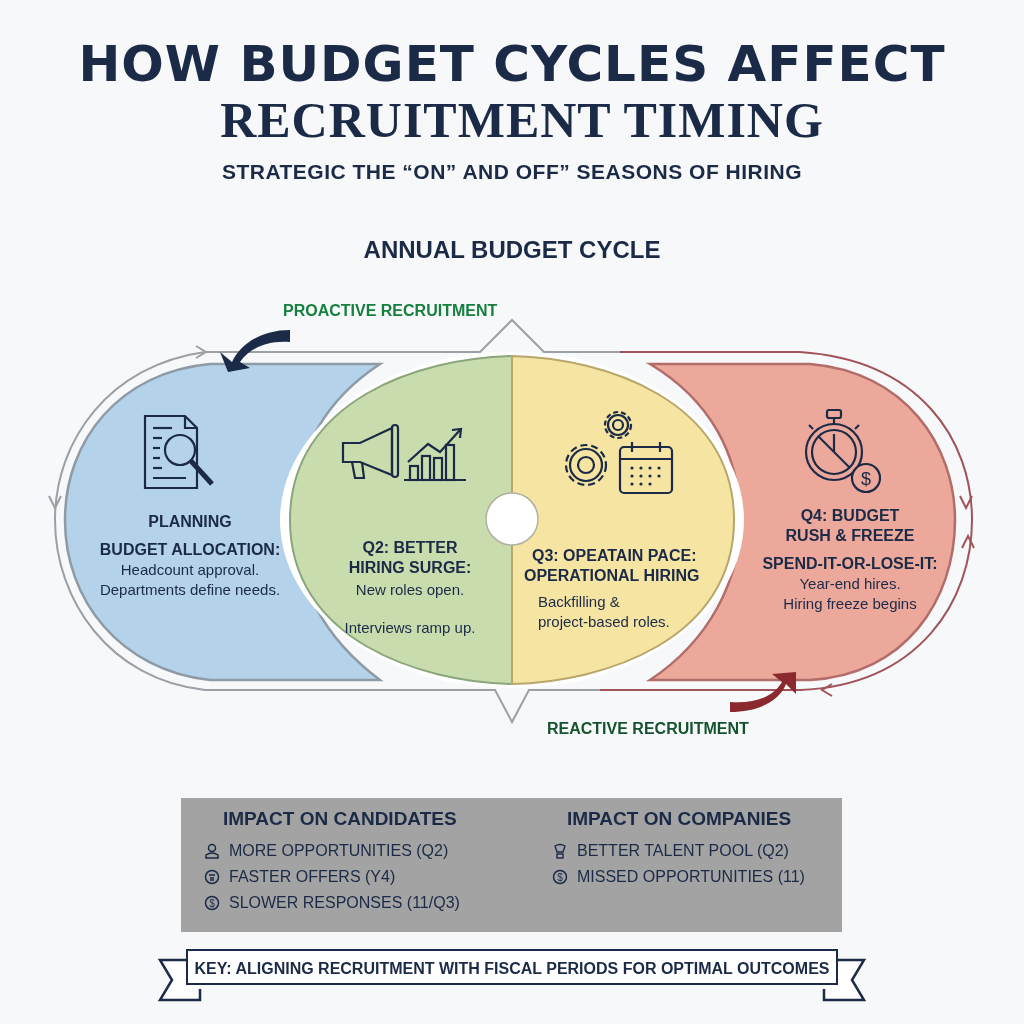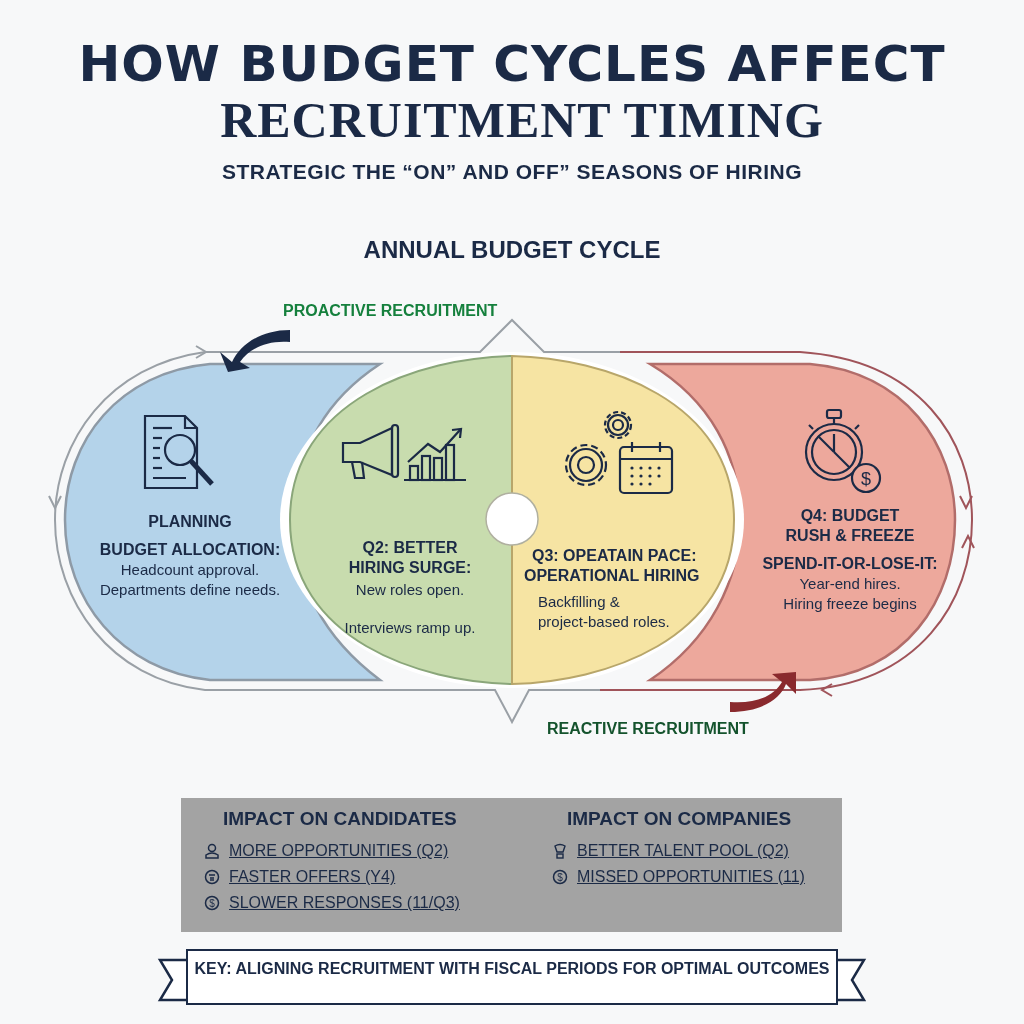--- a/index.html
+++ b/index.html
@@ -11,23 +11,23 @@
   .section{position:absolute;top:236px;left:0;width:1024px;text-align:center;font-size:24px;font-weight:bold;color:#1b2a46;}
   svg.diagram{position:absolute;left:0;top:0;}
   .lbl{position:absolute;text-align:center;color:#1b2a46;}
   .qtitle{font-weight:bold;font-size:16px;line-height:20px;}
   .qsub{font-weight:bold;font-size:16px;line-height:20px;margin-top:8px;}
   .qdesc{font-size:15px;line-height:20px;}
   .flow-label{position:absolute;font-weight:bold;font-size:16px;}
   .impact{position:absolute;left:181px;top:787px;width:661px;height:134px;background:#a3a3a3;margin-top:11px;}
   .col{position:absolute;top:10px;}
   .col h3{margin:0 0 8px 0;font-size:19px;font-weight:bold;color:#1b2a46;}
-  .item{display:flex;align-items:center;font-size:16px;color:#1b2a46;height:26px;text-decoration:underline;}
+  .item{display:flex;align-items:center;font-size:16px;color:#1b2a46;height:26px;}
   .item .ic{width:18px;height:18px;margin-right:8px;display:inline-flex;align-items:center;justify-content:center;}
-  .banner{position:absolute;left:186px;top:949px;width:652px;height:56px;border:2.5px solid #1b2a46;background:#fff;box-sizing:border-box;text-align:center;font-weight:bold;font-size:16px;line-height:35px;color:#1b2a46;}
+  .banner{position:absolute;left:186px;top:949px;width:652px;height:36px;border:2.5px solid #1b2a46;background:#fff;box-sizing:border-box;text-align:center;font-weight:bold;font-size:16px;line-height:35px;color:#1b2a46;}
 </style>
 </head>
 <body>
 
 <div class="title t1">HOW BUDGET CYCLES AFFECT</div>
 <div class="title t2">RECRUITMENT TIMING</div>
 <div class="sub">STRATEGIC THE “ON” AND OFF” SEASONS OF HIRING</div>
 <div class="section">ANNUAL BUDGET CYCLE</div>
 
 <svg class="diagram" width="1024" height="1024" viewBox="0 0 1024 1024">

